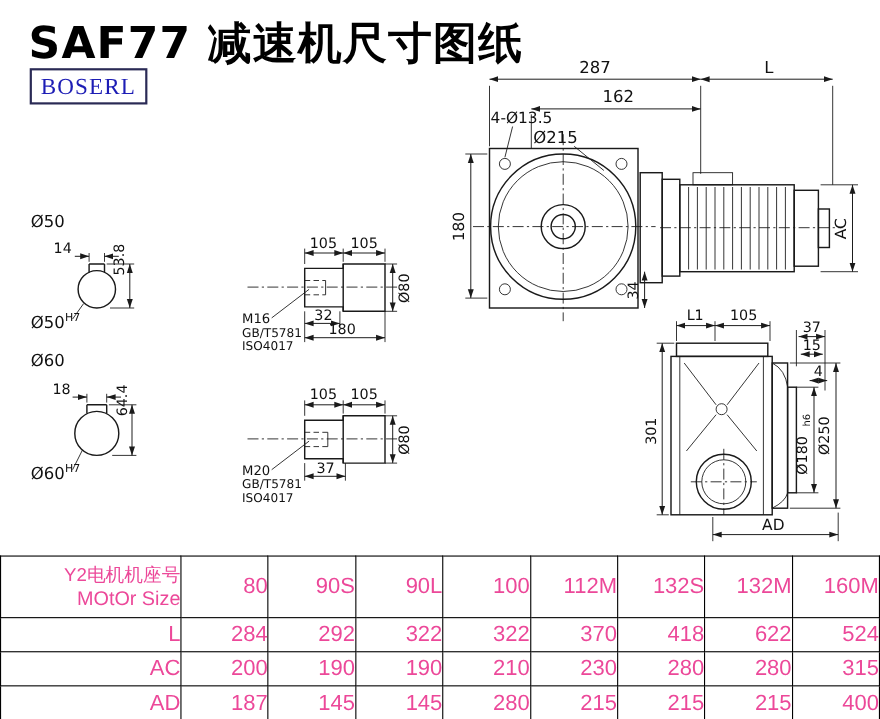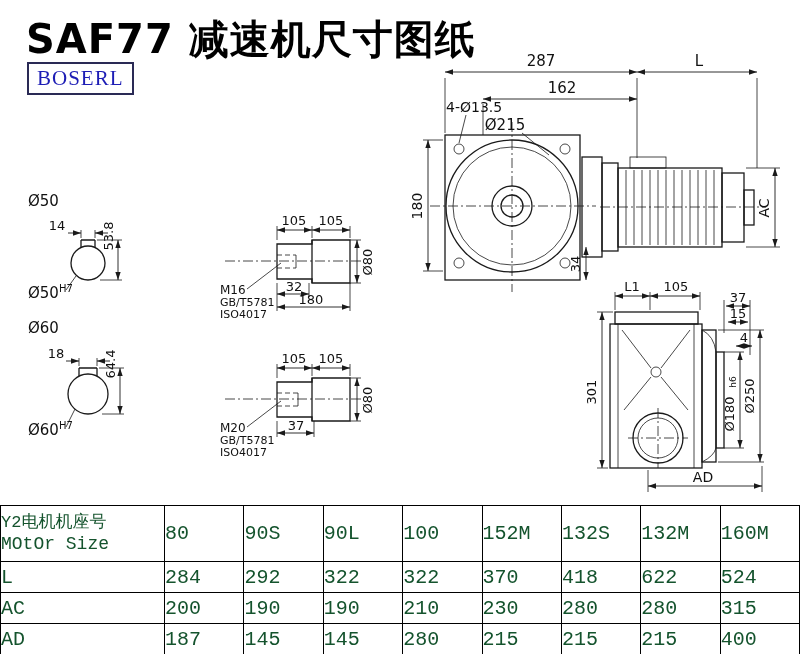--- a/index.html
+++ b/index.html
@@ -15,23 +15,23 @@
   svg text.t14{font-size:14px}  svg text.t13{font-size:13px}
   svg text.t12{font-size:12px}  svg text.t11{font-size:11px}
   svg text.t10{font-size:10px}  svg text.t9{font-size:9px}
   .s{stroke:#1a1a1a;stroke-width:1.3;fill:none;}
   .thin{stroke:#1a1a1a;stroke-width:0.8;fill:none;}
   .d{stroke:#1a1a1a;stroke-width:0.9;fill:none;}
   .cl{stroke:#1a1a1a;stroke-width:0.8;fill:none;stroke-dasharray:10 3 2 3;}
   .hid{stroke:#1a1a1a;stroke-width:0.8;fill:none;stroke-dasharray:5 3;}
   table.size-table{position:absolute;left:0;top:505px;width:800px;height:149px;
      border-collapse:collapse;table-layout:fixed;background:#fff;}
-  table.size-table th,table.size-table td{border:1px solid #000;text-align:left;
-     vertical-align:middle;padding:0;font-family:Liberation Mono, monospace;
-     font-size:20px;font-weight:normal;color:#14532d;}
+  table.size-table th,table.size-table td{border:1px solid #000;text-align:right;
+     vertical-align:middle;padding:0;font-family:Liberation Sans, sans-serif;
+     font-size:20px;font-weight:normal;color:#ec4899;}
   table.size-table tr.hdr{height:56px;}
   table.size-table tr.row{height:31px;}
   .corner-l1{font-size:17px;line-height:1.25;}
   .corner-l2{font-size:18px;line-height:1.25;}
 </style>
 </head>
 <body>
 
 <div class="page-title">SAF77 减速机尺寸图纸</div>
 <div class="brand-box">BOSERL</div>
@@ -295,21 +295,21 @@
   <tbody>
       <tr class="hdr">
     <th>
       <div class="corner-l1">Y2电机机座号</div>
       <div class="corner-l2">MOtOr Size</div>
     </th>
     <th>80</th>
     <th>90S</th>
     <th>90L</th>
     <th>100</th>
-    <th>152M</th>
+    <th>112M</th>
     <th>132S</th>
     <th>132M</th>
     <th>160M</th>
   </tr>
   <tr class="row">
     <td>L</td>
     <td>284</td>
     <td>292</td>
     <td>322</td>
     <td>322</td>

